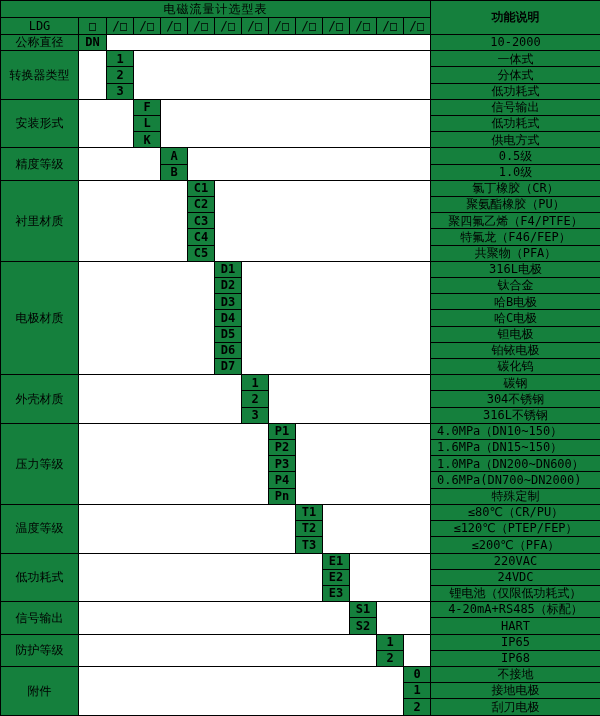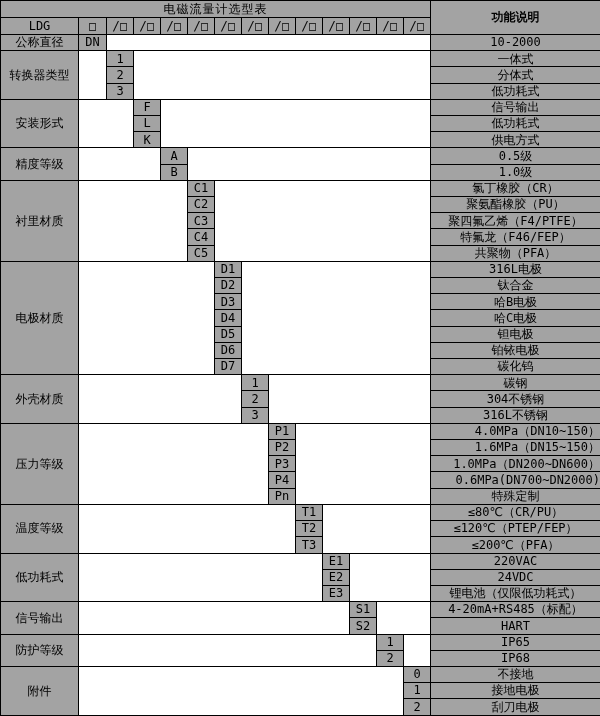--- a/index.html
+++ b/index.html
@@ -1,17 +1,17 @@
 <!DOCTYPE html>
 <html><head>
 <meta charset="utf-8">
 <style>
   html, body { margin: 0; padding: 0; background: #fff; }
   .sheet {
-    width: 600px; height: 716px; background: #a3a3a3; overflow: hidden;
+    width: 600px; height: 716px; background: #15803d; overflow: hidden;
     font-family: "DejaVu Sans Mono", "DejaVu Sans", monospace;
   }
   table.sel {
     width: 600px; height: 716px;
     border-collapse: collapse; table-layout: fixed;
     color: #000;
   }
   table.sel td {
     border: 1px solid #000;
     padding: 0;
@@ -23,23 +23,23 @@
     white-space: nowrap;
   }
   tr.hdr-row { height: 17px; }
   td.title-cell { font-size: 13px; letter-spacing: 1px; }
   td.func-hdr { font-size: 13px; font-weight: bold; }
   td.lbl { font-size: 13px; font-family: Liberation Serif, serif; }
   td.model-prefix { text-align: left; padding-left: 6px; font-size: 12px; }
   td.box-cell { font-size: 12px; }
   td.slot-cell { font-size: 12px; font-style: oblique; }
   td.dn-cell { text-align: left; padding-left: 2px; }
-  td.code-cell { font-size: 12px; }
+  td.code-cell { font-size: 12px; font-weight: bold; }
   td.desc-cell { font-size: 12.5px; }
-  td.desc-cell.left { text-align: right; padding-left: 0; }
+  td.desc-cell.left { text-align: left; padding-left: 6px; }
   td.sp { background: #fff; }
 </style>
 </head>
 <body>
 
 <div class="sheet">
 <table class="sel">
   <colgroup>
     <col style="width:78px">
     <col style="width:28px">

